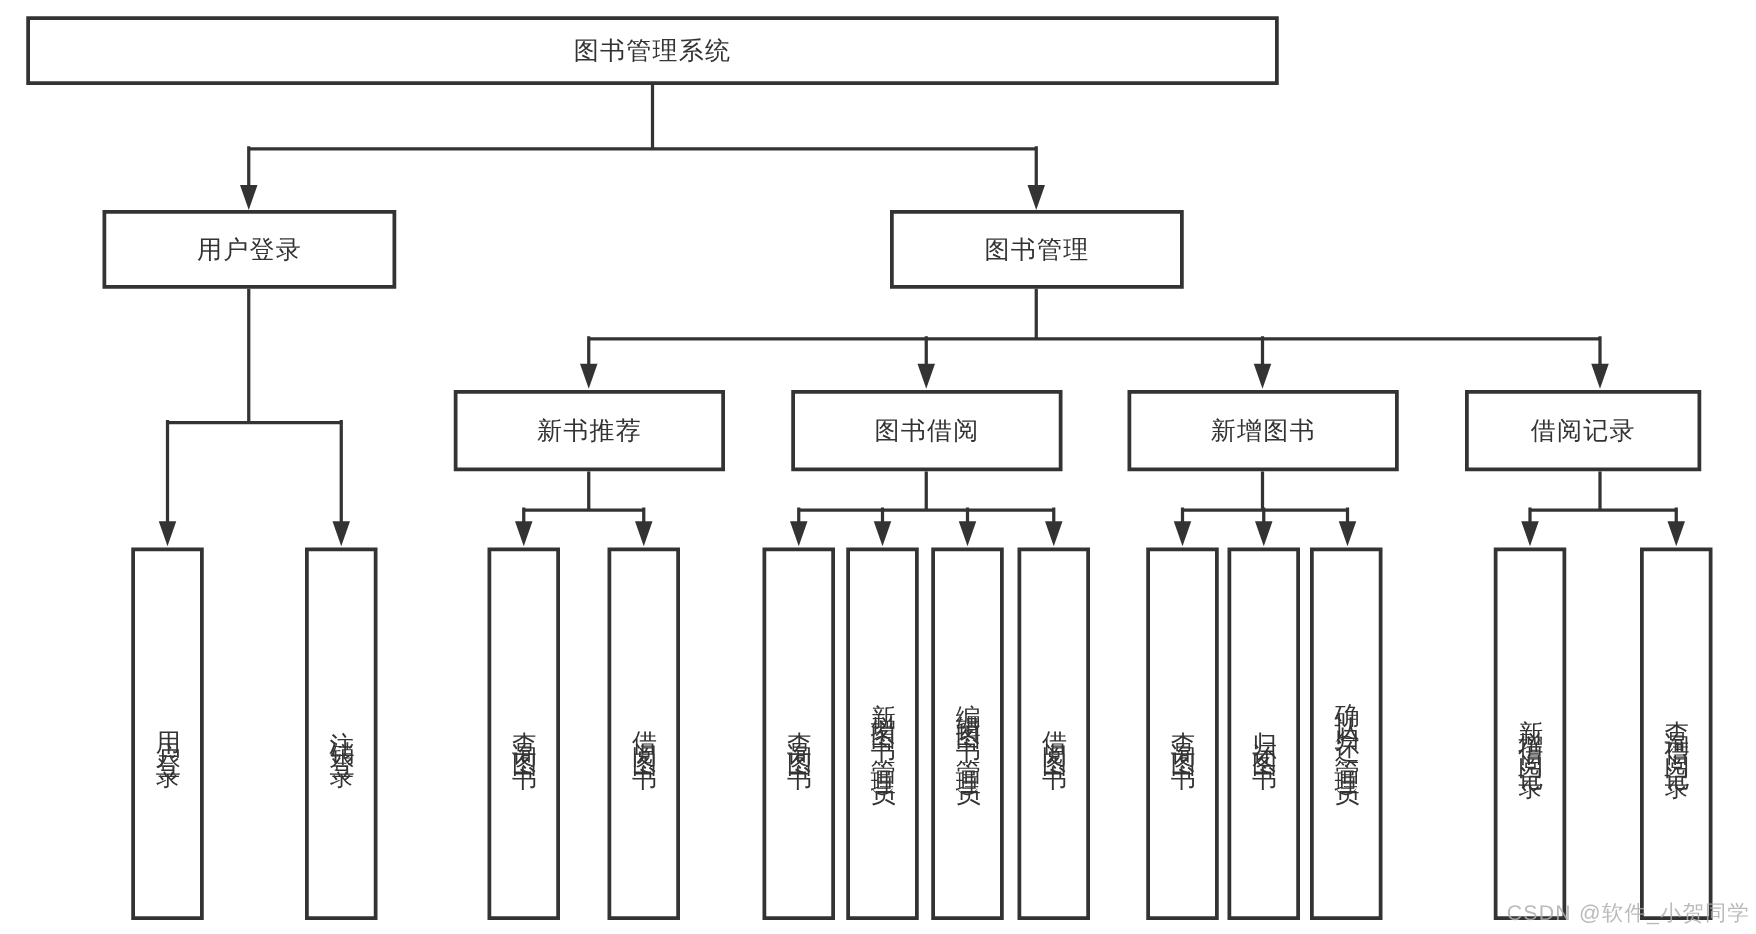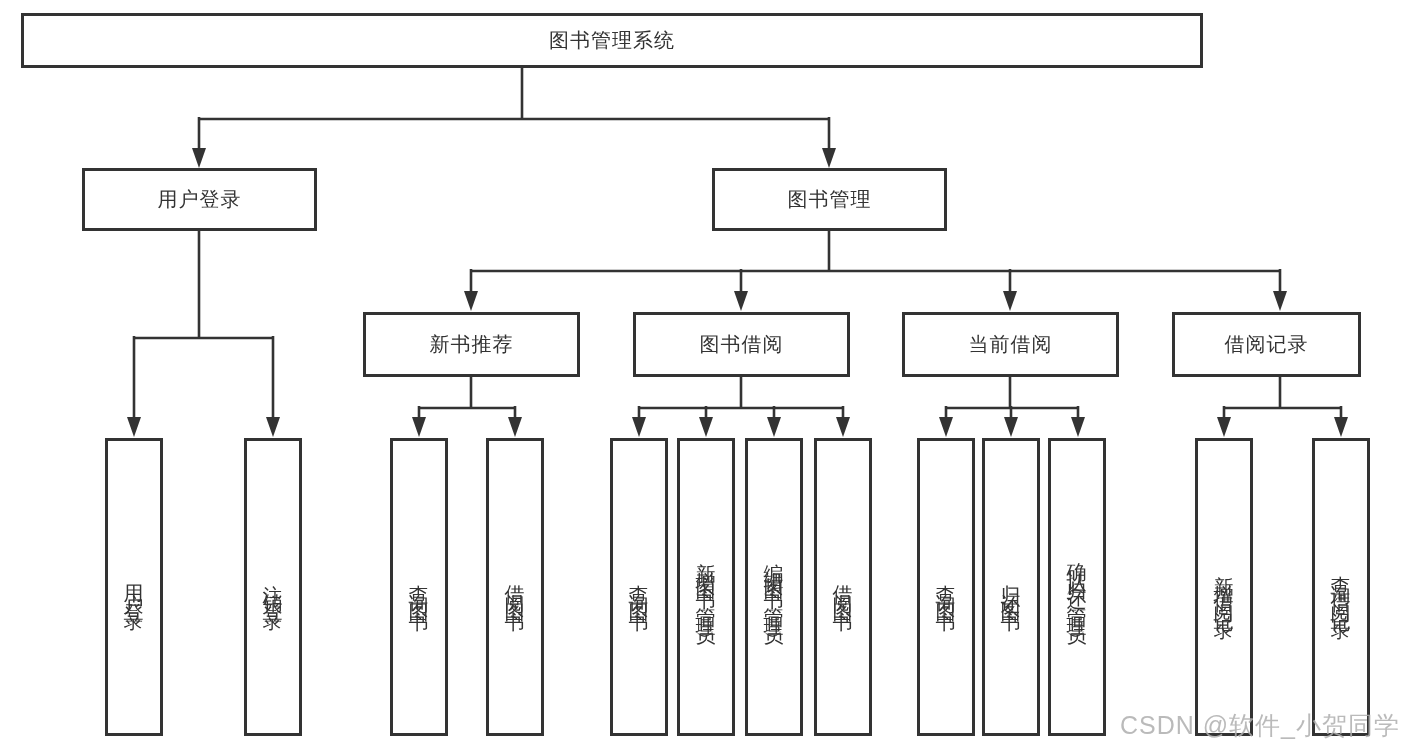--- a/index.html
+++ b/index.html
@@ -35,21 +35,21 @@
     writing-mode: vertical-lr;
     text-orientation: mixed;
     letter-spacing: 9px;
     line-height: 1;
     white-space: nowrap;
   }
   .watermark {
     position: absolute;
     right: 5px;
     bottom: 5px;
-    font-size: 25px;
+    font-size: 17px;
     color: #afafaf;
     opacity: 0.85;
     letter-spacing: 1px;
     z-index: 10;
   }
 </style>
 </head>
 <body>
 
 <div class="canvas">
@@ -116,28 +116,28 @@
       <polygon points="767,417 781,417 774,437"></polygon>
       <polygon points="836,417 850,417 843,437"></polygon>
       <polygon points="939,417 953,417 946,437"></polygon>
       <polygon points="1004,417 1018,417 1011,437"></polygon>
       <polygon points="1071,417 1085,417 1078,437"></polygon>
       <polygon points="1217,417 1231,417 1224,437"></polygon>
       <polygon points="1334,417 1348,417 1341,437"></polygon>
     </g>
   </svg>
 
-  <div class="box" style="left:21px;top:13px;width:1182px;height:55px">图书管理系统</div>
+  <div class="box" style="left:21px;top:13px;width:1002px;height:55px">图书管理系统</div>
 
   <div class="box" style="left:82px;top:168px;width:235px;height:63px">用户登录</div>
   <div class="box" style="left:363px;top:312px;width:217px;height:65px">新书推荐</div>
 
   <div class="box" style="left:712px;top:168px;width:235px;height:63px">图书管理</div>
   <div class="box" style="left:633px;top:312px;width:217px;height:65px">图书借阅</div>
-  <div class="box" style="left:902px;top:312px;width:217px;height:65px">当前借阅</div>
+  <div class="box" style="left:902px;top:312px;width:217px;height:65px">新增图书</div>
   <div class="box" style="left:1172px;top:312px;width:189px;height:65px">借阅记录</div>
 
   <div class="box leaf" style="left:105px;top:438px;width:58px;height:298px">
     <span class="v">用户登录</span>
   </div>
   <div class="box leaf" style="left:244px;top:438px;width:58px;height:298px">
     <span class="v">注销登录</span>
   </div>
 
   <div class="box leaf" style="left:390px;top:438px;width:58px;height:298px">

